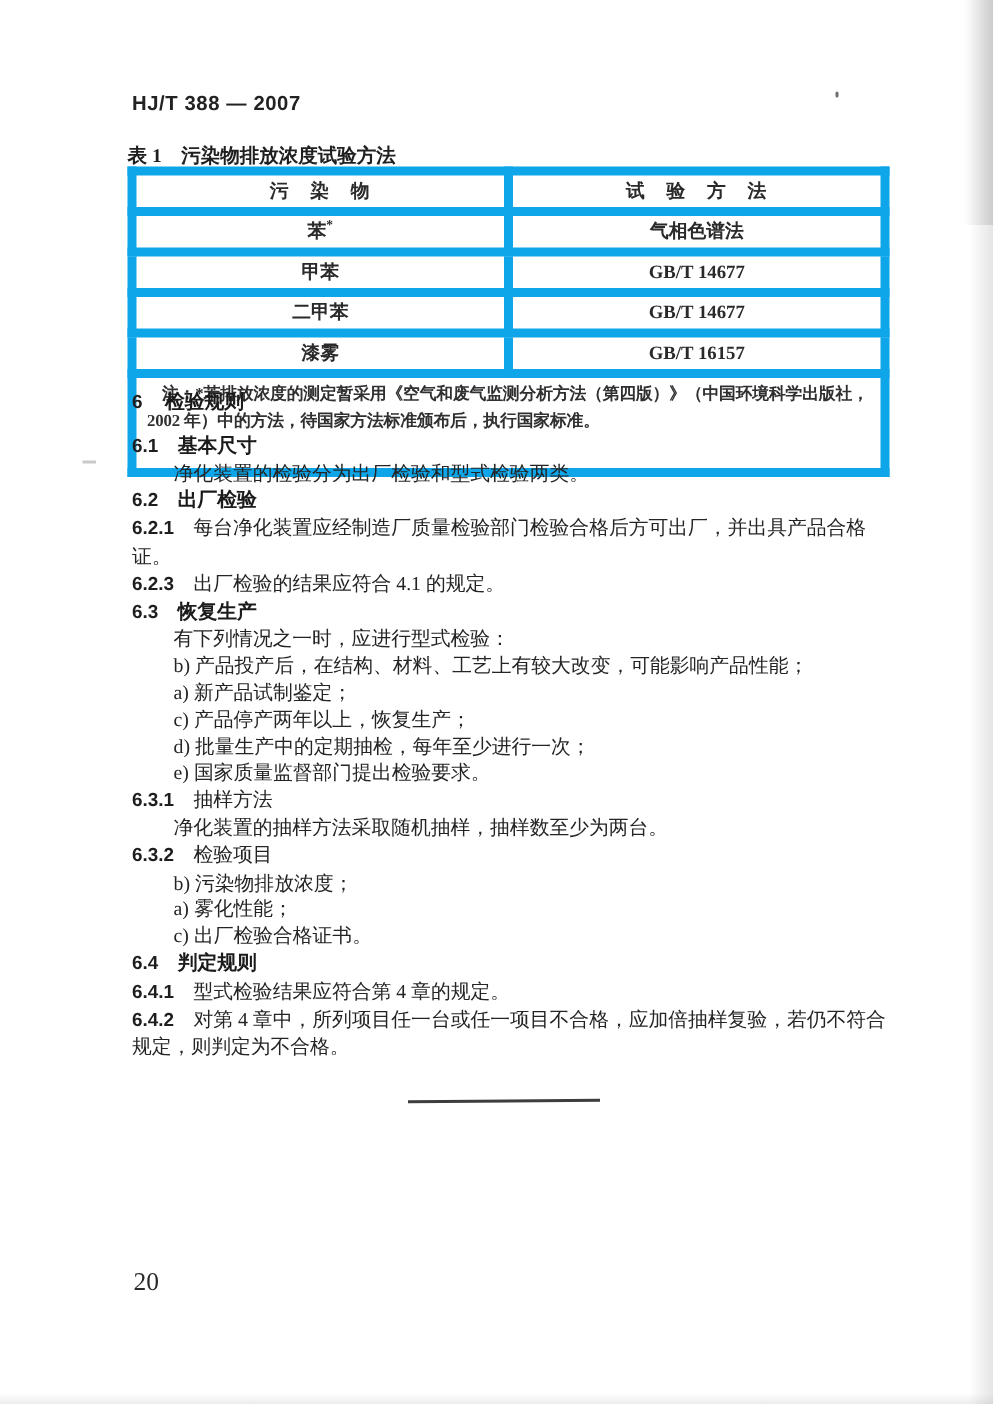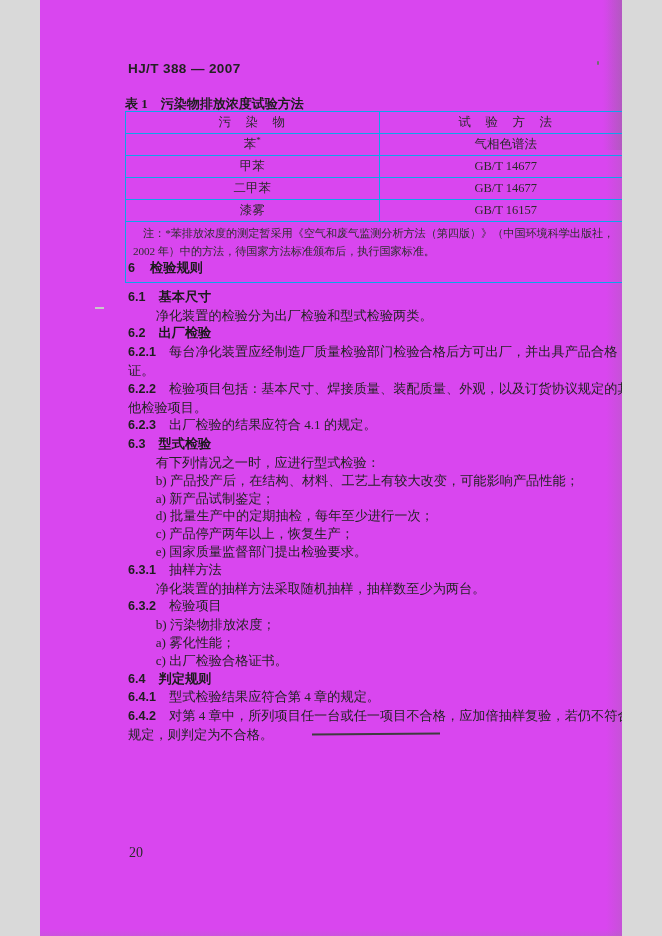--- a/index.html
+++ b/index.html
@@ -1,18 +1,18 @@
 <!DOCTYPE html>
 <html><head>
 <meta charset="utf-8">
 <style>
   html,body{margin:0;padding:0;background:#d9d9d9;}
   .page{
-    position:relative;width:582px;height:936px;margin:0 auto;
-    background:#d946ef;overflow:hidden;
+    position:relative;width:662px;height:936px;margin:0 auto;
+    background:#ffffff;overflow:hidden;
     font-family:"Liberation Serif","DejaVu Serif",serif;
     color:#262626;
   }
   
   .edge-right{position:absolute;right:0;top:0;width:16px;height:100%;
     background:linear-gradient(to left, rgba(125,125,125,0.20), rgba(125,125,125,0));}
   .edge-right-top{position:absolute;right:0;top:0;width:20px;height:150px;
     background:linear-gradient(to left, rgba(110,110,110,0.22), rgba(110,110,110,0));}
   .edge-bottom{position:absolute;left:0;bottom:0;width:100%;height:7px;
     background:linear-gradient(to top, rgba(140,140,140,0.16), rgba(140,140,140,0));}
@@ -27,22 +27,22 @@
   .table-title{
     position:absolute;left:85px;top:95px;width:508px;text-align:left;
     font-weight:700;font-size:13px;color:#1f1f1f;
   }
   table.doc-table{
     position:absolute;left:85px;top:111px;width:508px;
     border-collapse:collapse;table-layout:fixed;
     font-size:12.5px;color:#2a2a2a;
   }
   .doc-table th,.doc-table td{
-    border:1px solid #0ea5e9;text-align:center;vertical-align:middle;
-    padding:2px 4px;font-weight:400;height:17px;
+    border:6px solid #0ea5e9;text-align:center;vertical-align:middle;
+    padding:2px 4px;font-weight:700;height:17px;
   }
   .doc-table th{letter-spacing:1px;}
   .doc-table td sup{font-size:9px;vertical-align:super;line-height:0;}
   .doc-table .note-cell{
     text-align:left;font-size:11.2px;line-height:17.5px;
     padding:3px 7px 22px 7px;text-indent:10px;height:auto;
     letter-spacing:-0.1px;color:#303030;
   }
 
   .content{
@@ -58,21 +58,21 @@
   .h1 .num{margin-right:15px;}
   .h2{font-weight:700;color:#1b1b1b;}
   .h3{font-weight:400;}
   .p{text-indent:2.1em;}
   .li{margin-left:2.1em;}
 
   .end-rule{
     position:absolute;left:272px;top:733px;width:128px;height:0;
     border-top:2px solid #3d3d3d;transform:rotate(-0.4deg);
   }
-  .page-number{position:absolute;left:89px;top:845px;font-size:14px;color:#2a2a2a;}
+  .page-number{position:absolute;left:89px;top:845px;font-size:17px;color:#2a2a2a;}
 </style>
 </head>
 <body>
 
 <div class="page">
 
   <div class="edge-right"></div>
   <div class="edge-right-top"></div>
   <div class="edge-bottom"></div>
   <div class="speck"></div>
@@ -113,28 +113,27 @@
       </tr>
     </tbody>
   </table>
 
   <div class="content">
       <div class="blk h1"><span class="num">6</span><span>检验规则</span></div>
       <div class="blk h2"><span class="num">6.1</span><span>基本尺寸</span></div>
       <div class="blk p"><span>净化装置的检验分为出厂检验和型式检验两类。</span></div>
       <div class="blk h2"><span class="num">6.2</span><span>出厂检验</span></div>
       <div class="blk clause"><span class="num">6.2.1</span><span>每台净化装置应经制造厂质量检验部门检验合格后方可出厂，并出具产品合格证。</span></div>
-      <div class="blk clause"><span class="num">6.2.2</span><span>检验项目包括：基本尺寸、焊接质量、装配质量、外观，以及订货协议规定的其他检验项目。</span></div>
       <div class="blk clause"><span class="num">6.2.3</span><span>出厂检验的结果应符合 4.1 的规定。</span></div>
-      <div class="blk h2"><span class="num">6.3</span><span>型式检验</span></div>
+      <div class="blk h2"><span class="num">6.3</span><span>恢复生产</span></div>
       <div class="blk p"><span>有下列情况之一时，应进行型式检验：</span></div>
       <div class="blk li"><span>b) 产品投产后，在结构、材料、工艺上有较大改变，可能影响产品性能；</span></div>
       <div class="blk li"><span>a) 新产品试制鉴定；</span></div>
+      <div class="blk li"><span>c) 产品停产两年以上，恢复生产；</span></div>
       <div class="blk li"><span>d) 批量生产中的定期抽检，每年至少进行一次；</span></div>
-      <div class="blk li"><span>c) 产品停产两年以上，恢复生产；</span></div>
       <div class="blk li"><span>e) 国家质量监督部门提出检验要求。</span></div>
       <div class="blk h3"><span class="num">6.3.1</span><span>抽样方法</span></div>
       <div class="blk p"><span>净化装置的抽样方法采取随机抽样，抽样数至少为两台。</span></div>
       <div class="blk h3"><span class="num">6.3.2</span><span>检验项目</span></div>
       <div class="blk li"><span>b) 污染物排放浓度；</span></div>
       <div class="blk li"><span>a) 雾化性能；</span></div>
       <div class="blk li"><span>c) 出厂检验合格证书。</span></div>
       <div class="blk h2"><span class="num">6.4</span><span>判定规则</span></div>
       <div class="blk clause"><span class="num">6.4.1</span><span>型式检验结果应符合第 4 章的规定。</span></div>
       <div class="blk clause"><span class="num">6.4.2</span><span>对第 4 章中，所列项目任一台或任一项目不合格，应加倍抽样复验，若仍不符合规定，则判定为不合格。</span></div>

